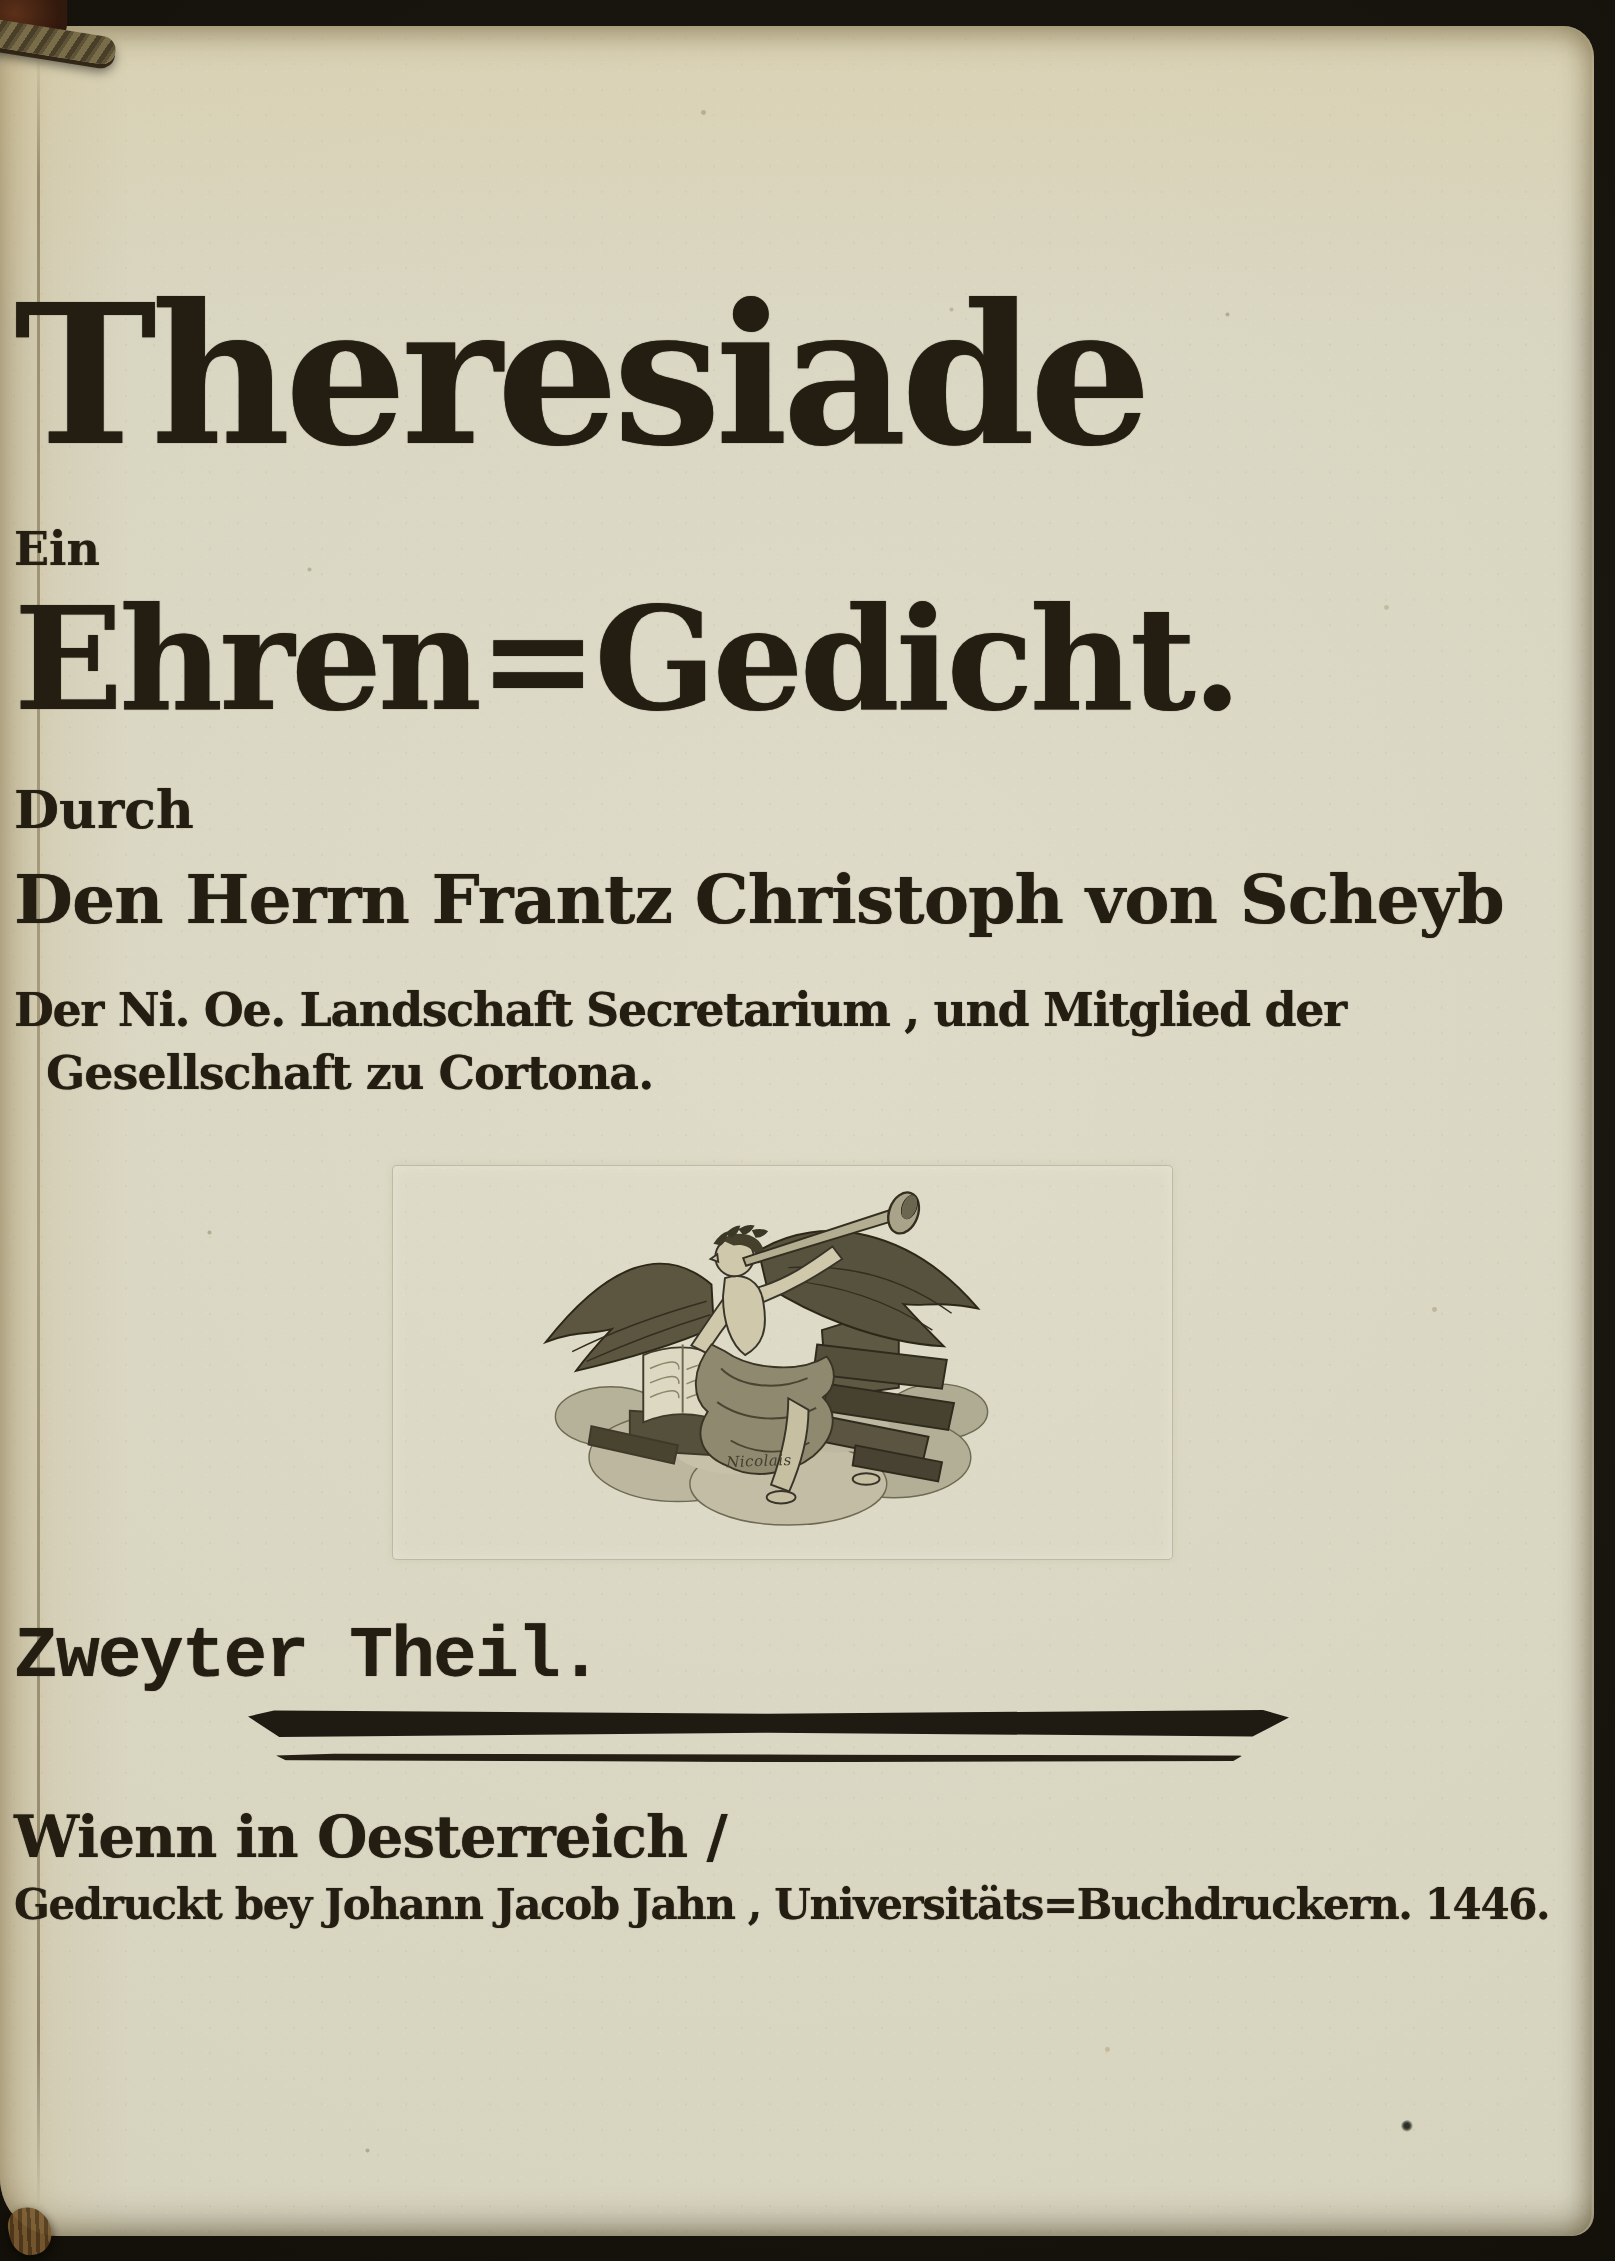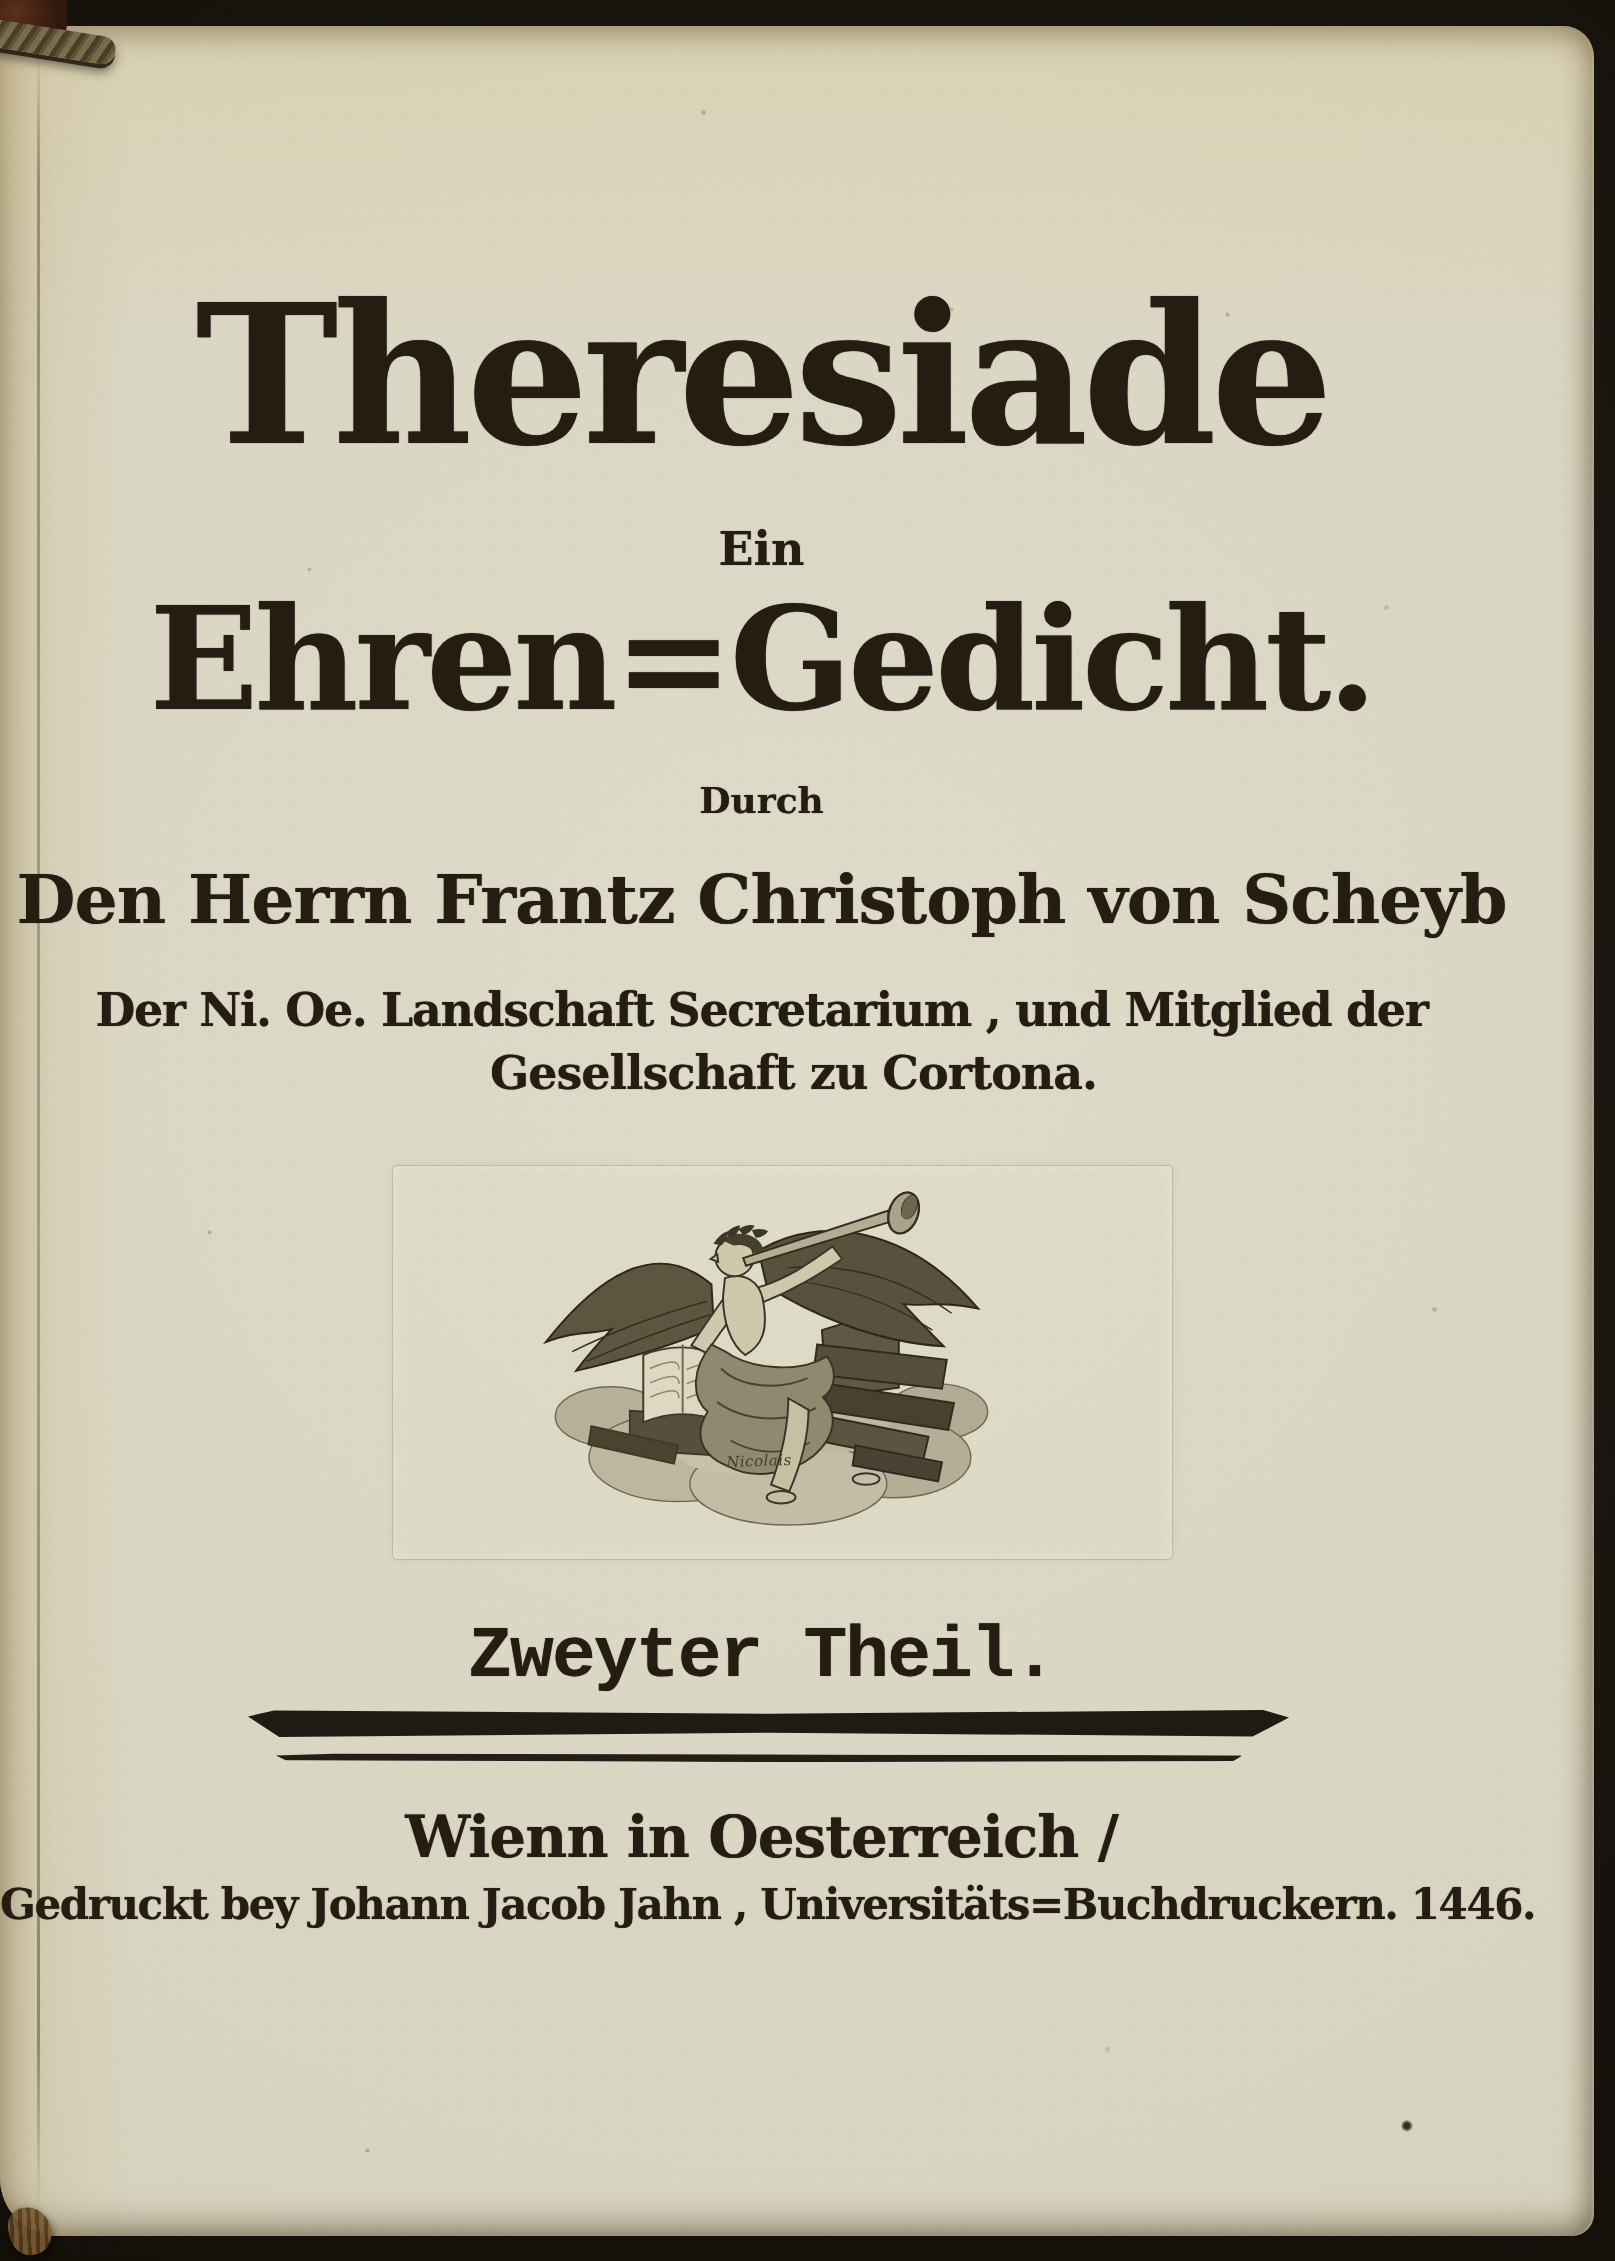--- a/index.html
+++ b/index.html
@@ -53,26 +53,26 @@
     box-shadow:0 4.3px 0 rgba(38,26,11,.85), 0 7.7px 10.6px rgba(0,0,0,.5);
   }
   .tassel {
     position:absolute; left:8.6px; top:2207px; width:42px; height:48px;
     transform:rotate(-12deg);
     background:repeating-linear-gradient(100deg, #7b5b31 0 4.8px, #533a1d 4.8px 8.6px);
     border-radius:42% 58% 50% 50%; opacity:.92;
     box-shadow:0 3.8px 9.6px rgba(0,0,0,.6);
   }
   
-  .text-col { position:absolute; left:0; width:1523px; text-align:center; color:#241d12; }
+  .text-col { position:absolute; left:14px; width:1523px; color:#241d12; }
   .fraktur { font-weight:bold; white-space:nowrap; text-shadow:0 0 1px rgba(34,28,18,.75); }
   .t-title    { top:263px;  font-size:192px; letter-spacing:-5.8px; }
   .t-ein      { top:522px; font-size:46px; }
   .t-ehren    { top:575px; font-size:143px; letter-spacing:-3.8px; }
-  .t-durch    { top:779px; font-size:36px; }
+  .t-durch    { top:779px; font-size:52px; }
   .t-author1  { top:835px; font-size:68px; letter-spacing:-1px;margin-top:24px; }
   .t-author2  { top:904px; font-size:54px; letter-spacing:-1px; }
   .t-role1    { top:983px; font-size:46px; letter-spacing:-1.4px; }
   .t-role2    { top:1046px; font-size:46px; letter-spacing:-1px;margin-left:32px; }
   .t-part     { top:1615px; font-size:73px; letter-spacing:-1.9px;font-family:Liberation Mono, monospace; }
   .t-imprint1 { top:1803px; font-size:58px; letter-spacing:-1px; }
   .t-imprint2 { top:1880px; font-size:42px;  letter-spacing:-1.4px; }
   
   .plate-mark {
     position:absolute; left:392px; top:1165px; width:779px; height:393px;

